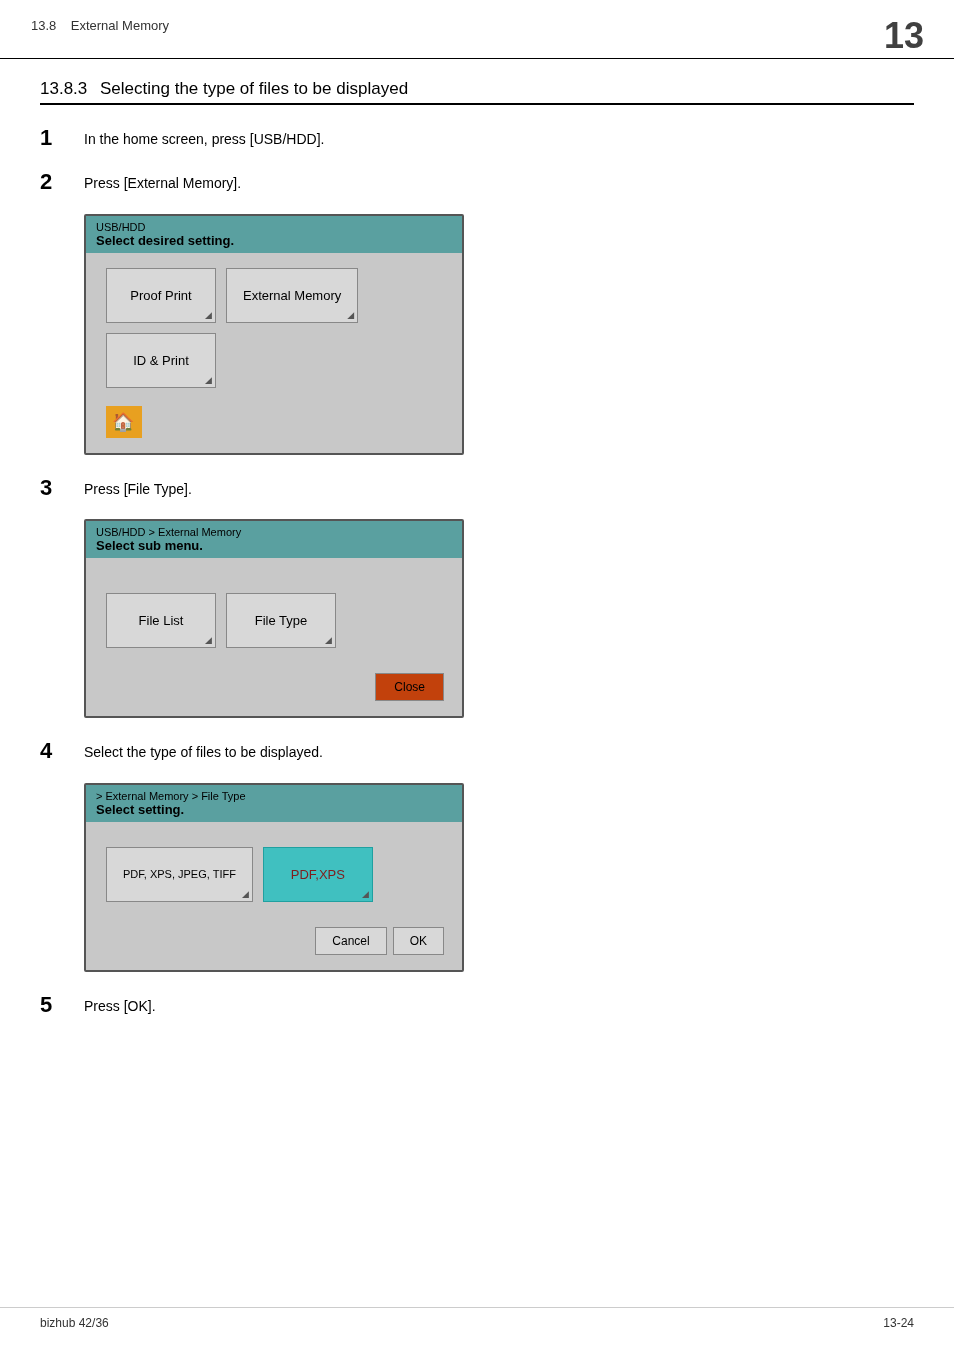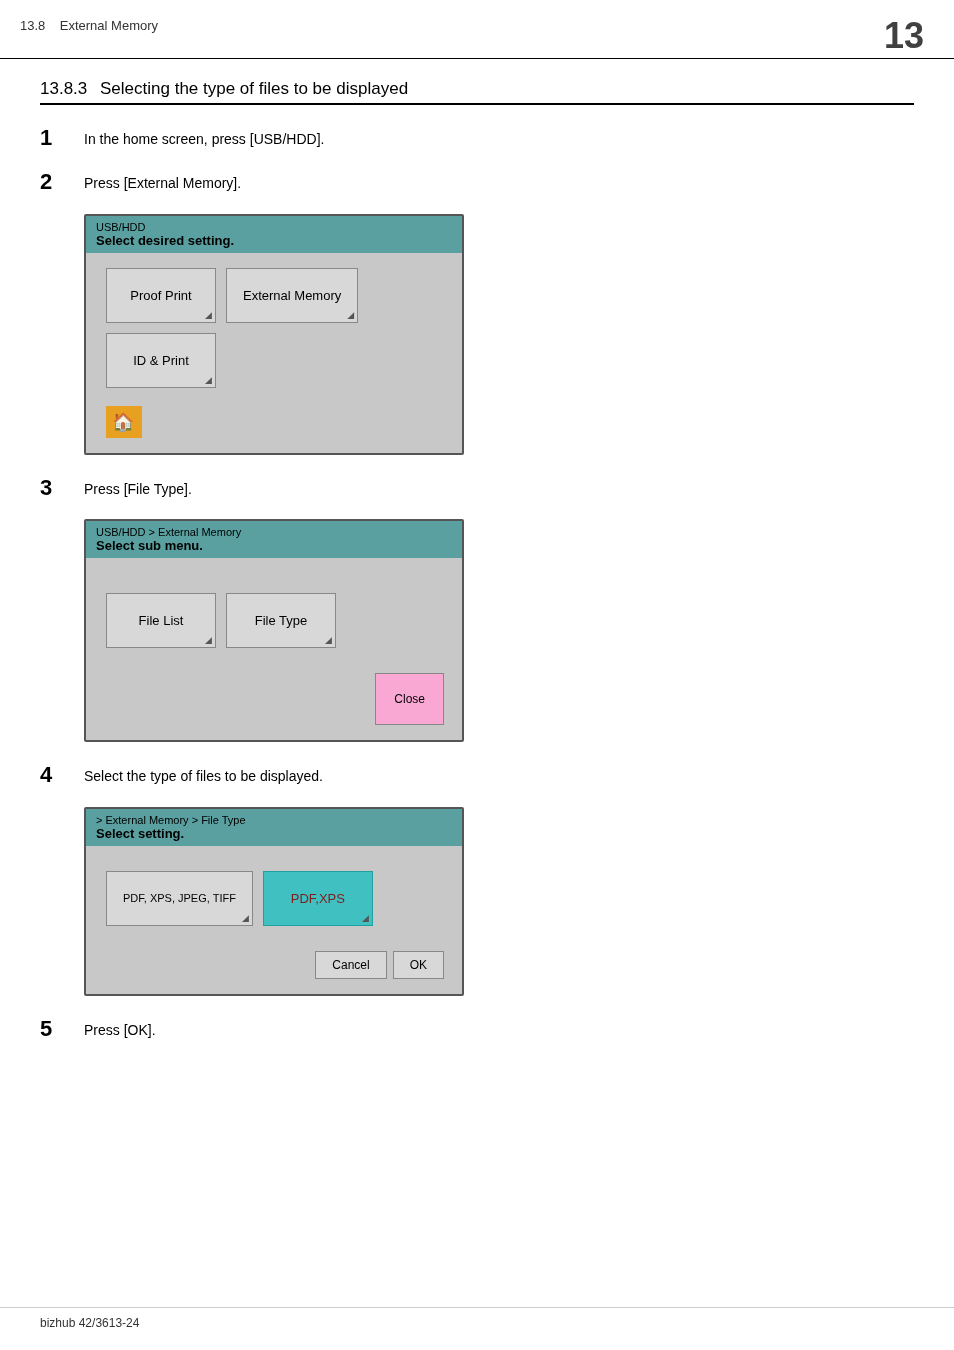--- a/index.html
+++ b/index.html
@@ -11,21 +11,21 @@
       font-size: 14px;
       color: #000;
       position: relative;
     }
 
     
     .page-header {
       display: flex;
       justify-content: space-between;
       align-items: flex-start;
-      padding: 18px 20px 4px 20px;
+      padding: 18px 20px 4px 31px;
       border-bottom: 1px solid #000;
       margin-bottom: 0;
     }
     .header-left {
       font-size: 13px;
       color: #333;
     }
     .header-right {
       font-size: 36px;
       font-weight: bold;
@@ -137,23 +137,23 @@
       color: #555;
     }
 
     .ui-button.selected {
       background: #40c0c0;
       border-color: #20a0a0;
       color: #7f1d1d;
     }
 
     .ui-button-close {
-      background: #f9a8d4;
+      background: #c2410c;
       border: 1px solid #888;
-      padding: 18px 18px;
+      padding: 6px 18px;
       font-size: 12px;
       cursor: pointer;
     }
     .ui-button-ok {
       background: #d8d8d8;
       border: 1px solid #888;
       padding: 6px 16px;
       font-size: 12px;
       cursor: pointer;
     }
@@ -187,20 +187,21 @@
       font-size: 18px;
     }
 
     
     .page-footer {
       position: absolute;
       bottom: 20px;
       left: 0;
       right: 0;
       display: flex;
+      justify-content: space-between;
       padding: 0 40px;
       font-size: 12px;
       color: #333;
       border-top: 1px solid #ccc;
       padding-top: 8px;
     }
   </style>
 </head>
 <body>
 

